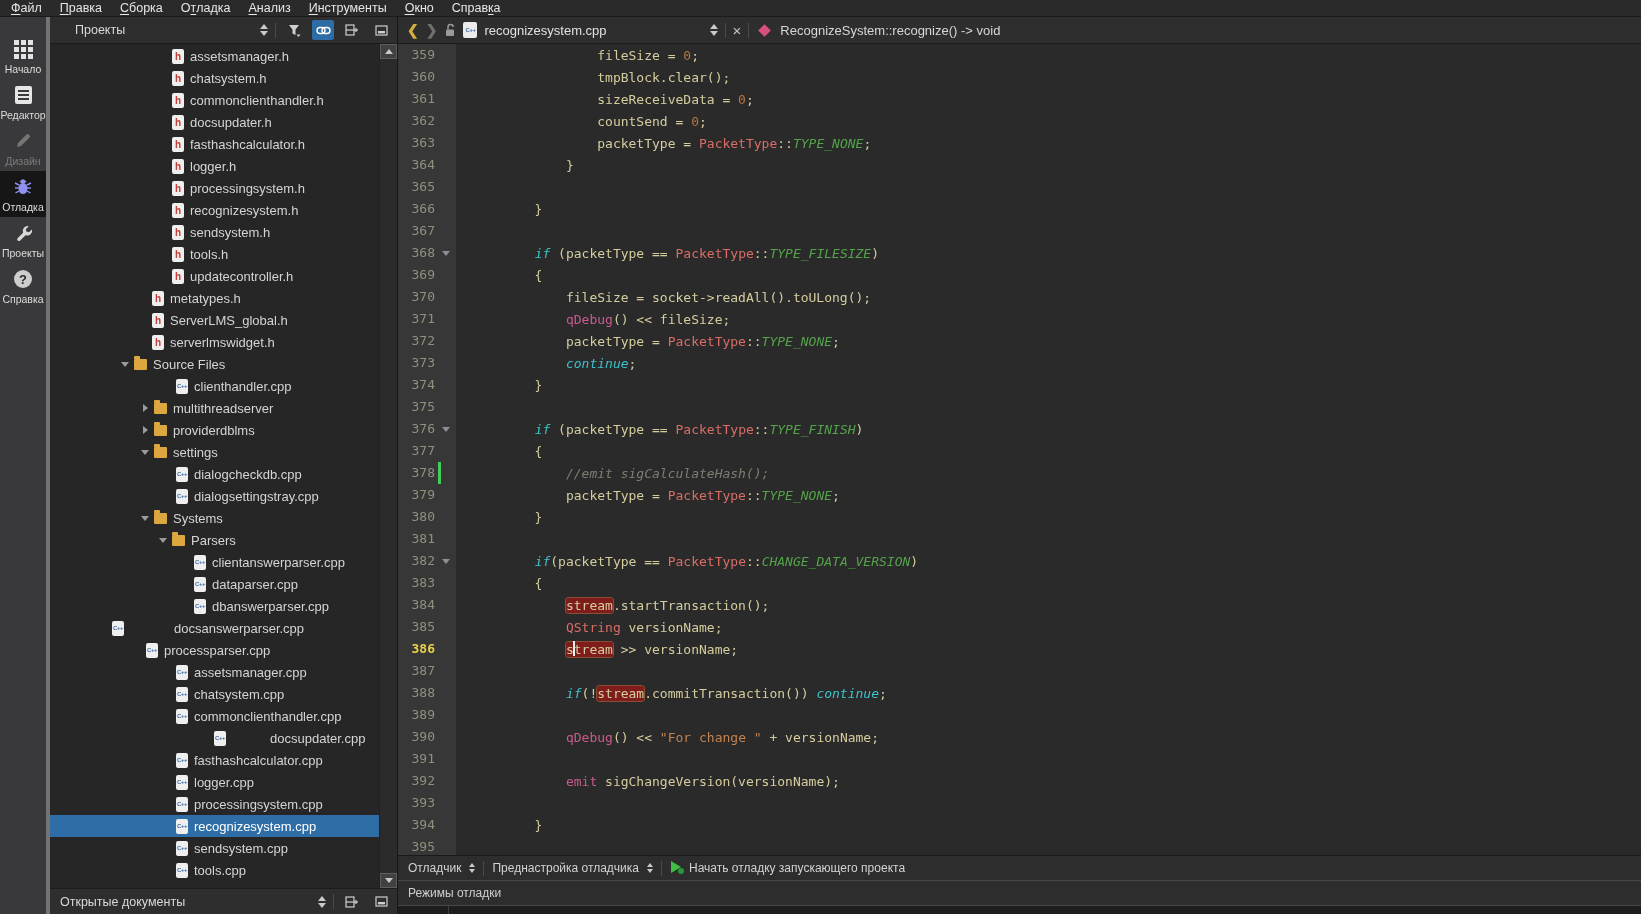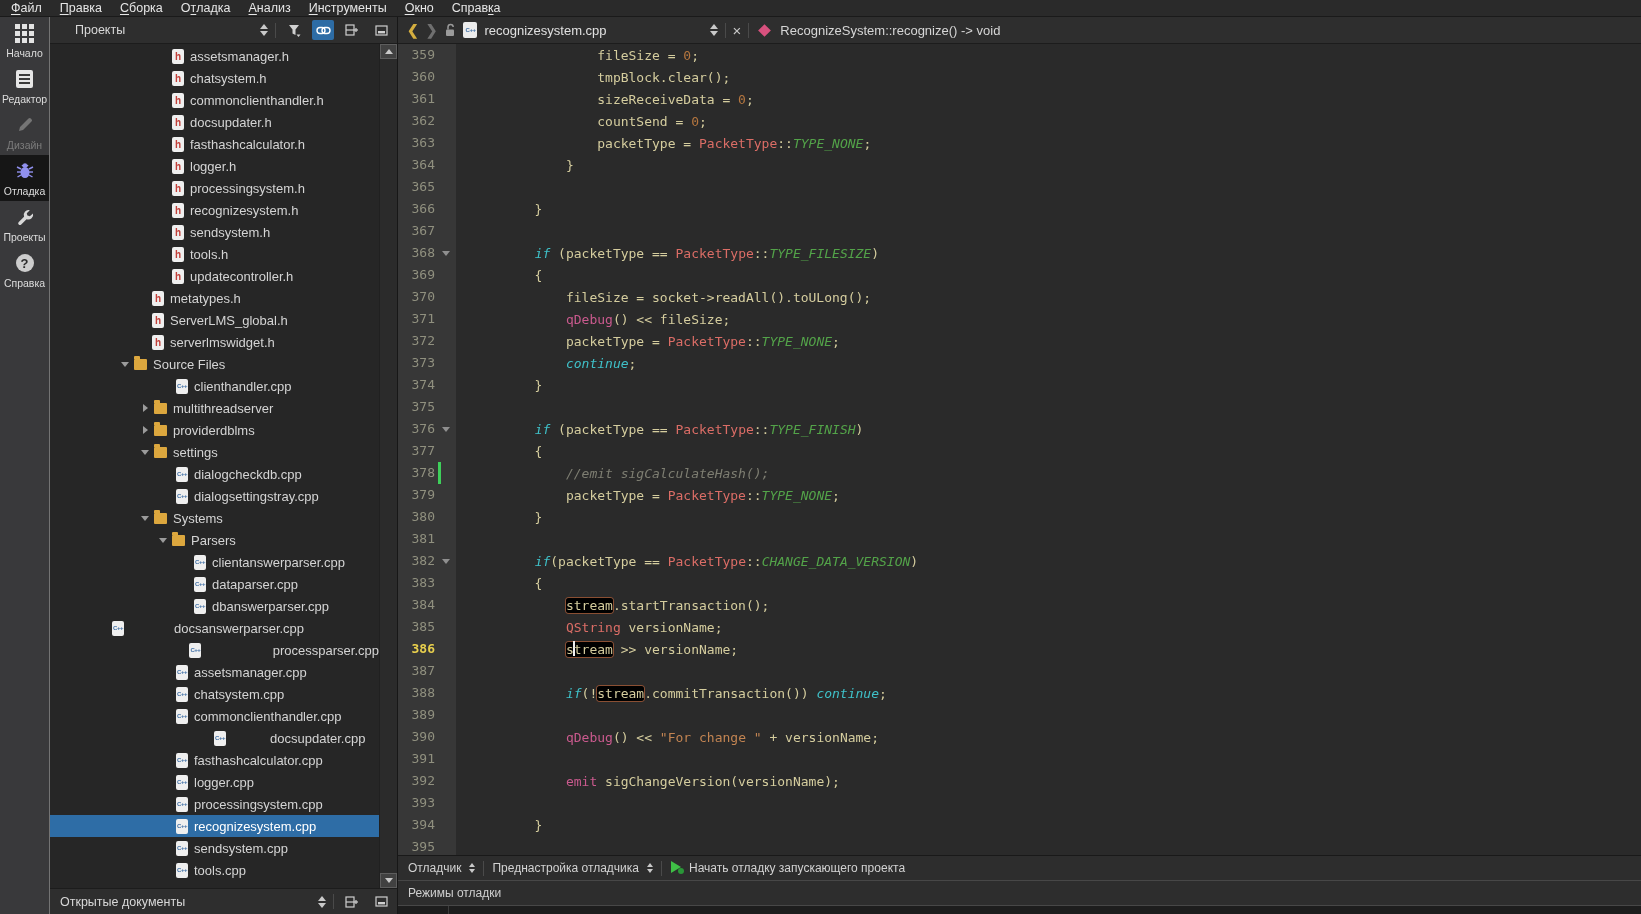--- a/index.html
+++ b/index.html
@@ -8,21 +8,21 @@
 
 
 .menubar{height:17px;background:#2a2a2a;border-bottom:1px solid #1a1a1a;display:flex;align-items:center;padding-left:2px;font-size:12.5px;color:#e6e6e6}
 .menu-item{padding:0 9px;height:100%;display:flex;align-items:center;white-space:nowrap}
 .menu-item .mn{text-decoration:underline;text-underline-offset:2px}
 
 
 .main{display:flex;height:897px}
 
 
-.modebar{width:50px;background:#39393b;border-right:1px solid #737373;display:flex;flex-direction:column;flex:none}
+.modebar{width:50px;background:#39393b;border-right:4px solid #737373;display:flex;flex-direction:column;padding-top:16px;flex:none}
 .mode{height:46px;display:flex;flex-direction:column;align-items:center;justify-content:center;gap:2px;color:#dcdcdc;font-size:10.5px;white-space:nowrap;overflow:hidden;flex:none}
 .mode.active{background:#161616}
 .mode.disabled{color:#7c7c7c}
 .micon{height:24px;display:flex;align-items:center;justify-content:center}
 .grid-ic{display:grid;grid-template-columns:repeat(3,5px);grid-template-rows:repeat(3,5px);gap:2px}
 .grid-ic i{background:#e3e3e3}
 .doc-ic{width:17px;height:18px;background:#e6e6e6;border-radius:2px;display:flex;flex-direction:column;justify-content:center;gap:2px;padding:0 3px}
 .doc-ic i{height:2px;background:#3a3a3a}
 .help-ic{width:18px;height:18px;border-radius:50%;background:#cdcdcd;color:#2b2b2b;font-weight:bold;font-size:13px;display:flex;align-items:center;justify-content:center}
 
@@ -81,21 +81,21 @@
 .fold-arrow{width:0;height:0;border-left:4px solid transparent;border-right:4px solid transparent;border-top:5px solid #8f8f8f;margin-left:4px}
 .vcs{position:absolute;left:0;top:0;width:3px;height:100%;background:#3ecf5a}
 .src{white-space:pre;color:#d5cd9e;padding-left:16px}
 .src .k{color:#3fc1c9;font-style:italic}
 .src .y{color:#db6d66}
 .src .e{color:#53a349;font-style:italic}
 .src .n{color:#b5763f}
 .src .s{color:#c28452}
 .src .m{color:#ca5a8e}
 .src .c{color:#7e7e72;font-style:italic}
-.src .hl{background:#000000;box-shadow:0 0 0 1px #8a4f33;border-radius:3px}
+.src .hl{background:#7f1d1d;box-shadow:0 0 0 1px #8a4f33;border-radius:3px}
 .caret{display:inline-block;width:2px;height:15px;background:#f0f0f0;vertical-align:-2px;margin:0 -1px}
 
 
 .debug-toolbar{height:25px;background:#2d2d2d;border-top:1px solid #191919;display:flex;align-items:center;font-size:12px;color:#d2d2d2;padding-left:10px;gap:8px;flex:none}
 .combo{display:flex;align-items:center;gap:8px}
 .updown.small i{border-left-width:3.5px;border-right-width:3.5px}
 .updown.small i.u{border-bottom-width:4px}
 .updown.small i.d{border-top-width:4px}
 .startbtn{display:flex;gap:5px}
 .play{position:relative;width:14px;height:13px}
@@ -371,21 +371,21 @@
           <div class="trow" style="padding-left: 126px;">
             <span class="slot"></span>
             <span class="fic cppfile">C++</span>
             <span class="tlabel">dbanswerparser.cpp</span>
           </div>
           <div class="trow" style=" gap: 44px;">
             <span class="slot"></span>
             <span class="fic cppfile">C++</span>
             <span class="tlabel">docsanswerparser.cpp</span>
           </div>
-          <div class="trow" style="padding-left: 56px; justify-content: space-between;">
+          <div class="trow" style="padding-left: 78px;">
             <span class="slot"></span>
             <span class="fic cppfile">C++</span>
             <span class="tlabel">processparser.cpp</span>
           </div>
           <div class="trow" style="padding-left: 108px;">
             <span class="slot"></span>
             <span class="fic cppfile">C++</span>
             <span class="tlabel">assetsmanager.cpp</span>
           </div>
           <div class="trow" style="padding-left: 108px;">

